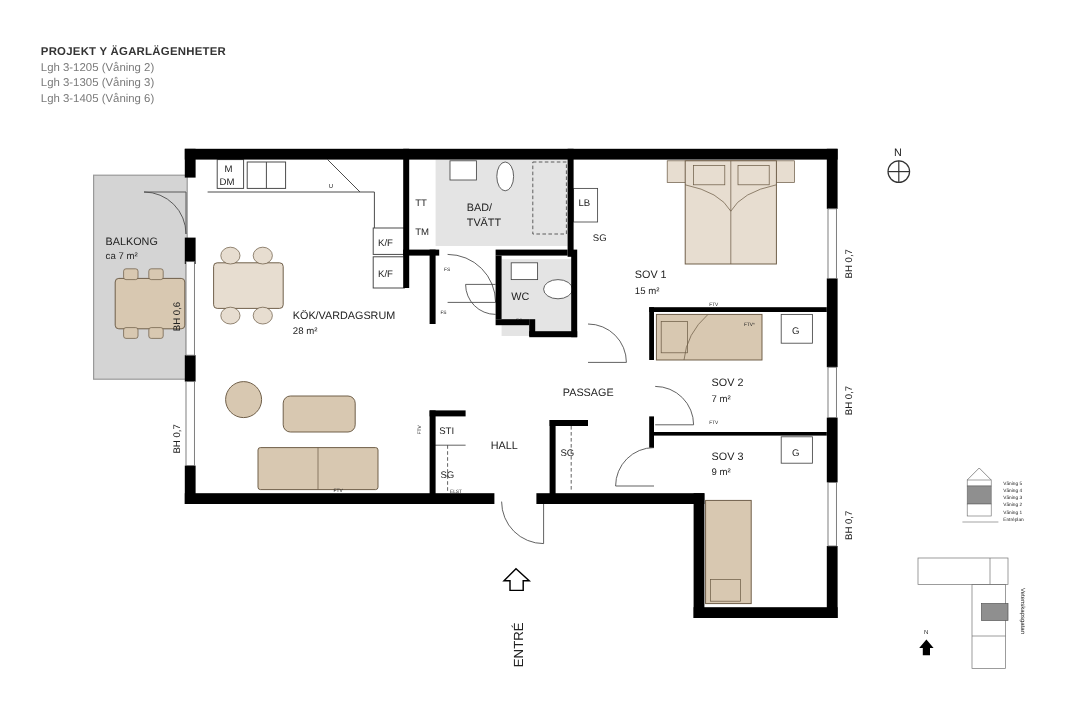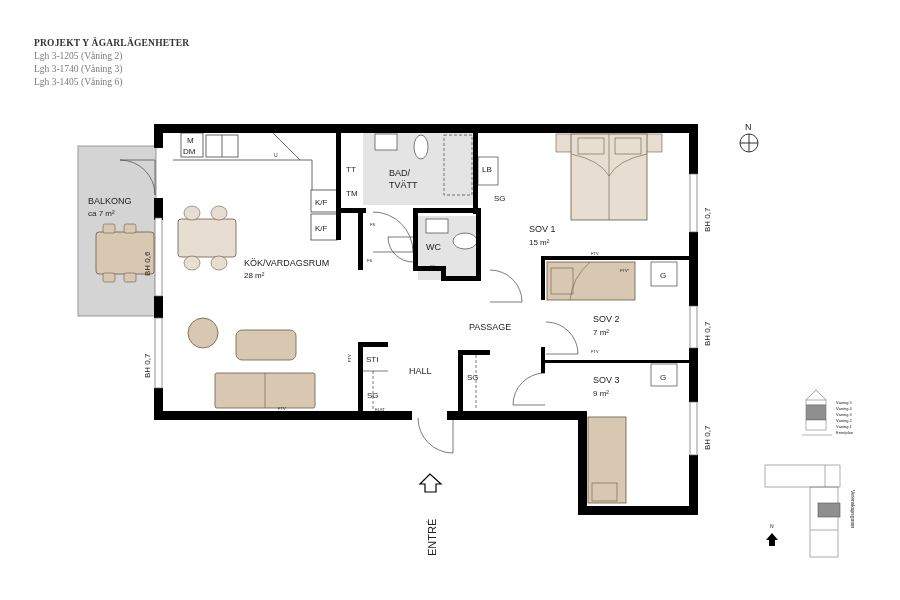--- a/index.html
+++ b/index.html
@@ -1,32 +1,32 @@
 <!DOCTYPE html>
 <html><head>
 <meta charset="utf-8">
 <style>
   html, body { margin:0; padding:0; background:#ffffff; }
   body { width:900px; height:600px; position:relative; overflow:hidden; font-family:"Liberation Sans", sans-serif; }
-  .header { position:absolute; left:34px; top:37px; font-family:Liberation Serif, serif; font-size:9.5px; line-height:13px; color:#7a7a7a; }
+  .header { position:absolute; left:34px; top:37px; font-family:Liberation Sans, sans-serif; font-size:9.5px; line-height:13px; color:#7a7a7a; }
   .header .title { color:#333333; font-weight:bold; letter-spacing:0.2px; }
   svg { position:absolute; left:0; top:0; }
   .lbl { font-family:"Liberation Sans", sans-serif; fill:#222222; }
   .t9 { font-size:9px; }
   .t8 { font-size:8px; }
   .t5 { font-size:5px; }
   .t4 { font-size:4px; }
 </style>
 </head>
 <body>
 
 <div class="header">
   <div class="title">PROJEKT Y ÄGARLÄGENHETER</div>
   <div>Lgh 3-1205 (Våning 2)</div>
-  <div>Lgh 3-1740 (Våning 3)</div>
+  <div>Lgh 3-1305 (Våning 3)</div>
   <div>Lgh 3-1405 (Våning 6)</div>
 </div>
 
 <svg width="900" height="600" viewBox="0 0 900 600">
 
   <g>
     <rect x="78" y="146" width="78" height="170" fill="#d4d4d4" stroke="#999" stroke-width="1"></rect>
     <path d="M120 160 A35 35 0 0 1 155 195 L155 160 Z" fill="none" stroke="#555" stroke-width="0.8"></path>
     <rect x="96" y="232" width="58" height="42" rx="3" fill="#d8c8b1" stroke="#6b5a44" stroke-width="0.8"></rect>
     <rect x="103" y="224" width="12" height="9" rx="2" fill="#d8c8b1" stroke="#6b5a44" stroke-width="0.6"></rect>

